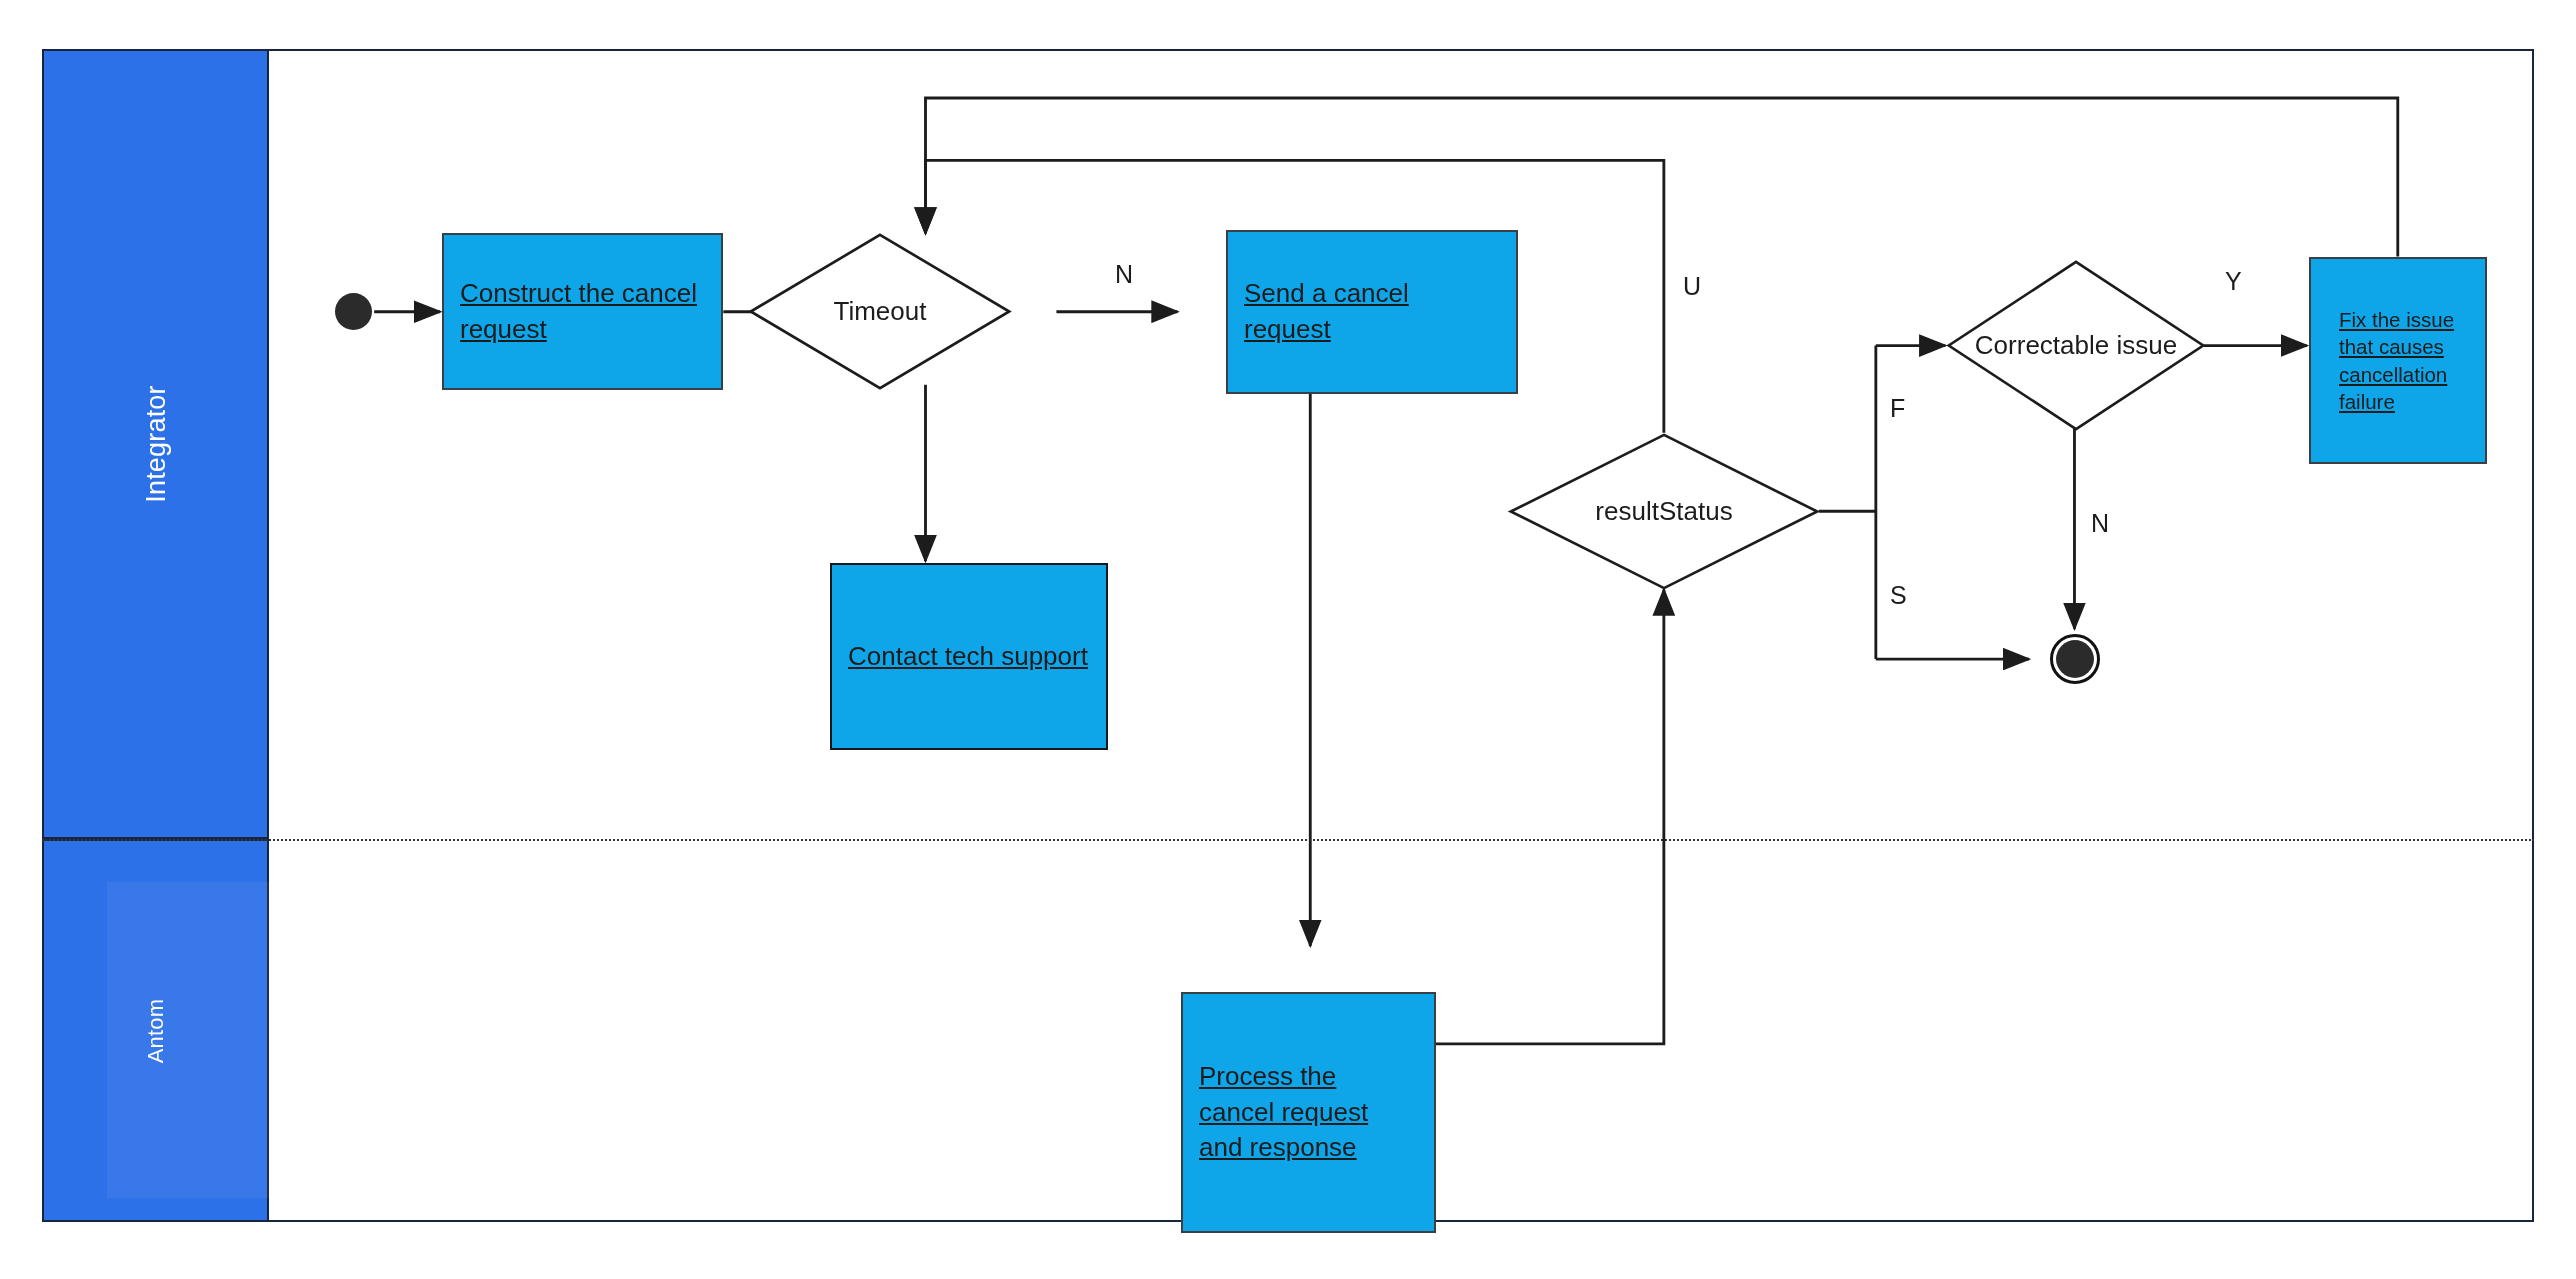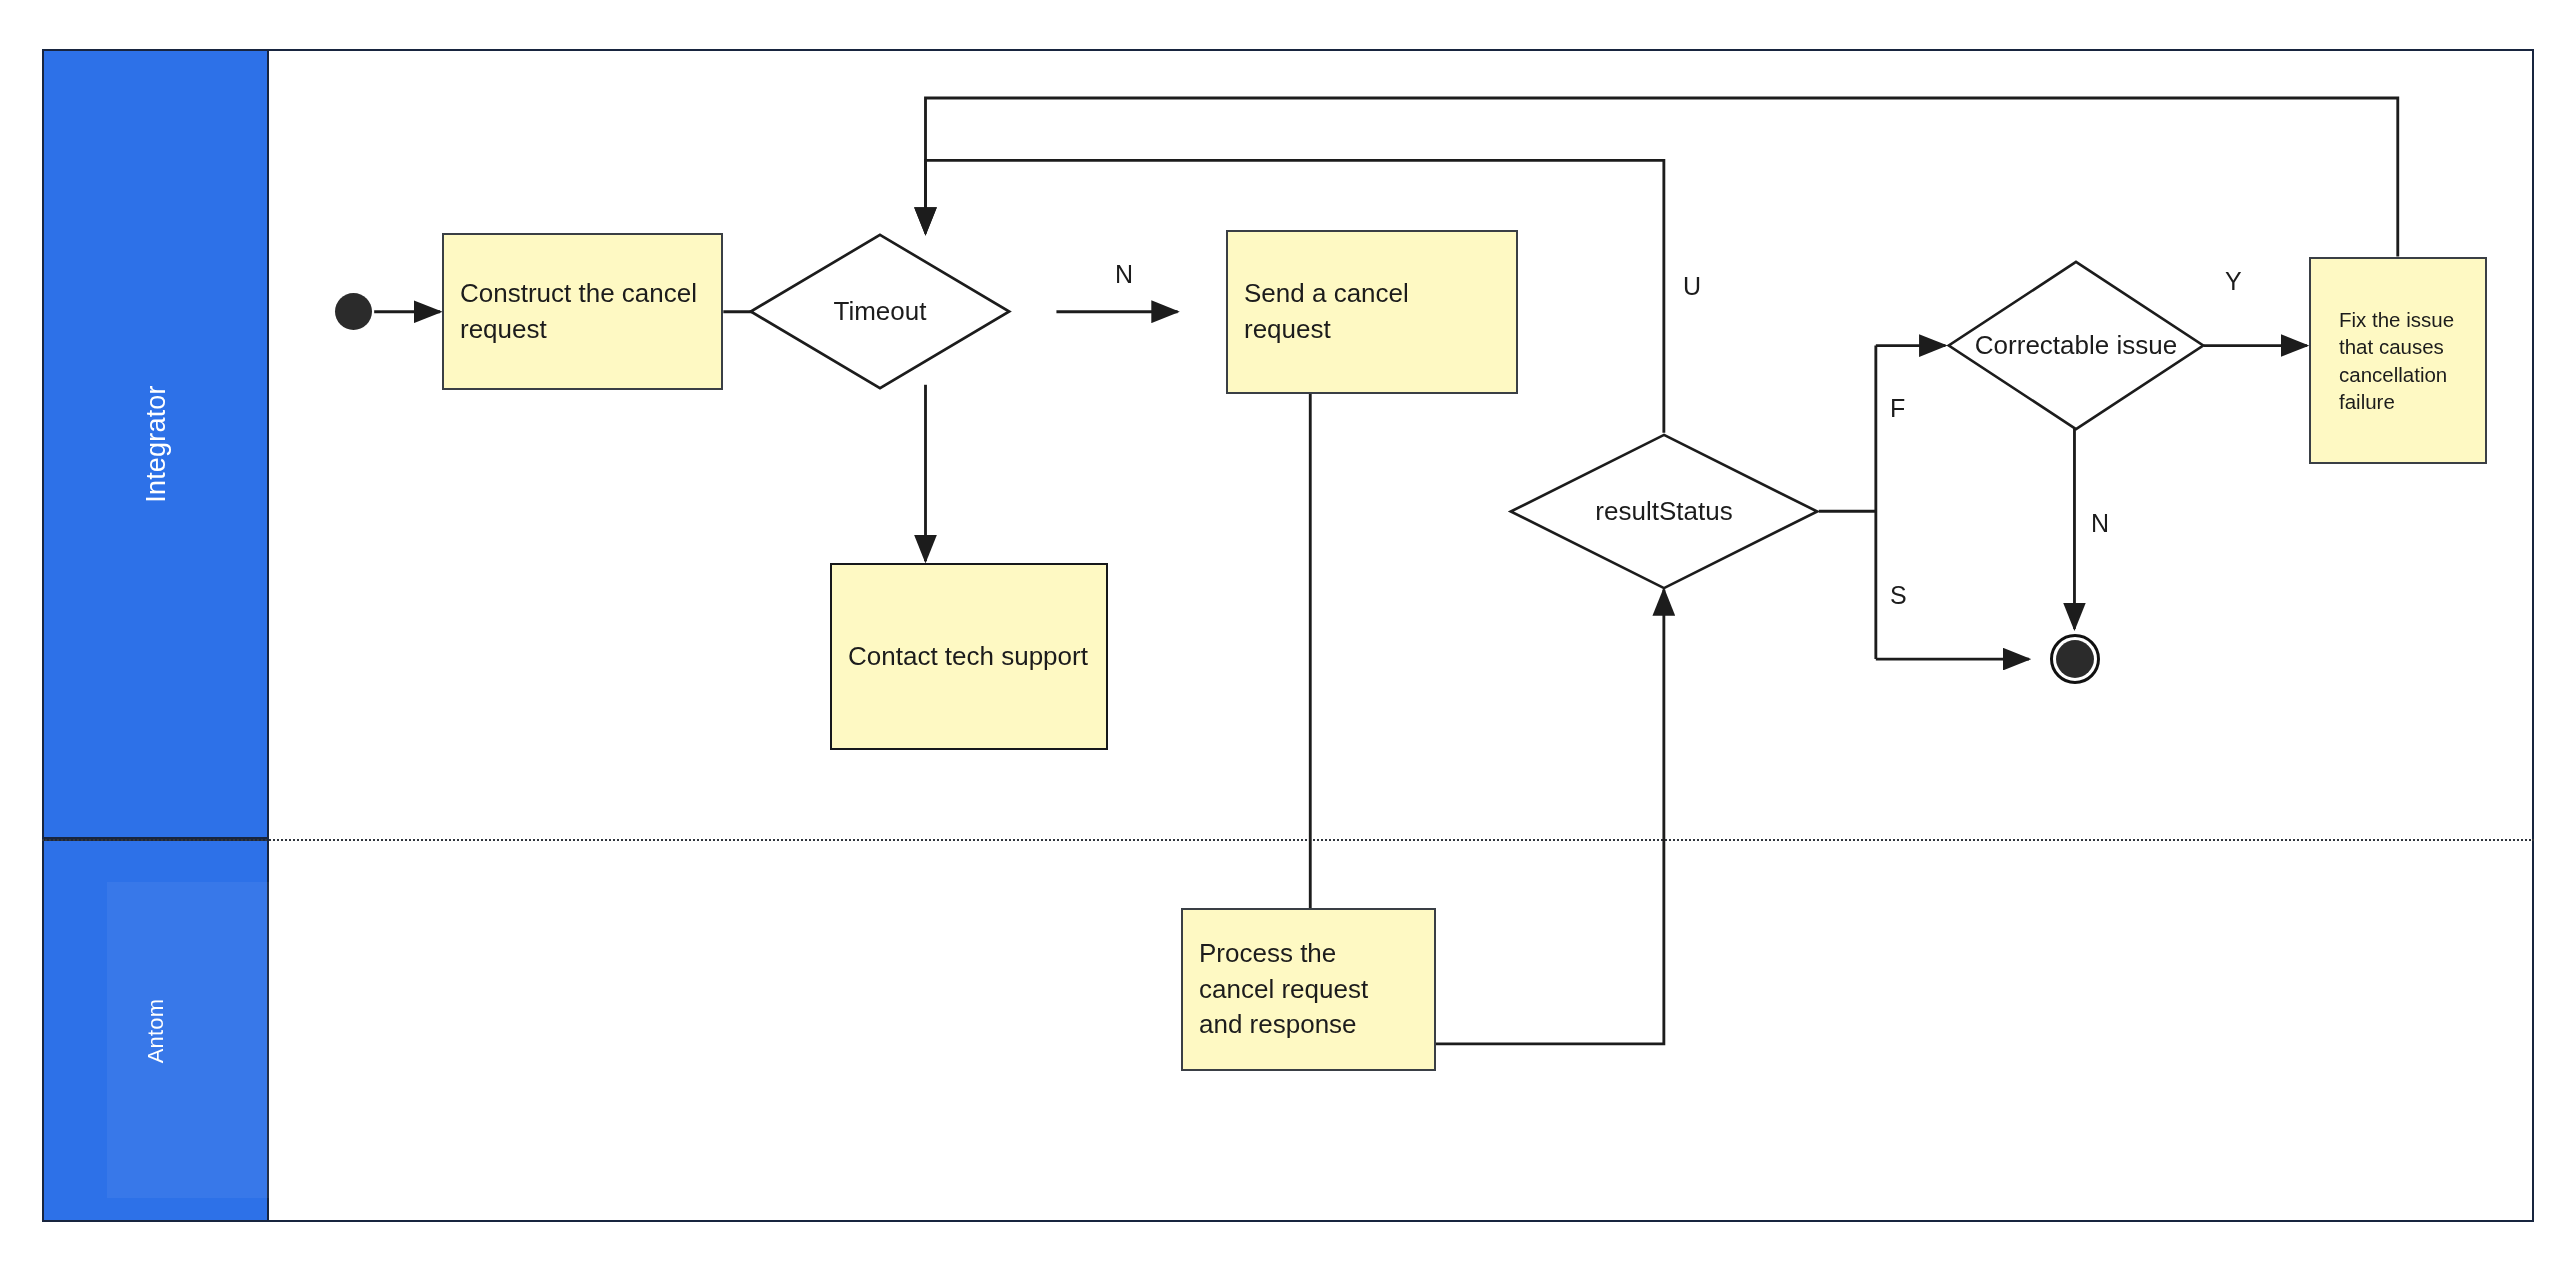--- a/index.html
+++ b/index.html
@@ -61,26 +61,27 @@
     left: 42px;
     top: 839px;
     width: 2492px;
     height: 0;
     border-top: 2.7px dotted #30353d;
   }
   
   .node {
     position: absolute;
     box-sizing: border-box;
-    background: #fef9c3;
+    background: #0ea5e9;
     border: 2.7px solid #3a3f45;
     display: flex;
     align-items: center;
     justify-content: flex-start;
     color: #1c1c1c;
+    text-decoration: underline;
   }
   .node .node-text {
     padding: 0 16px;
     font-size: 26px;
     line-height: 1.38;
     text-align: left;
   }
   .node.strong { border-color: #16181b; }
   .node.tiny .node-text { font-size: 20.5px; line-height: 1.33; padding: 0 28px; }
 
@@ -232,18 +233,18 @@
     </svg>
     <div class="diamond-label">resultStatus</div>
   </div>
 
   <div class="node tiny" style="left:2309px; top:257px; width:178px; height:207px;">
     <div class="node-text">Fix the issue that causes cancellation failure</div>
   </div>
 
   <div class="end-node" style="left:2050px; top:634px;"></div>
 
-  <div class="node" style="left:1181px; top:908px; width:255px; height:163px;">
+  <div class="node" style="left:1181px; top:992px; width:255px; height:241px;">
     <div class="node-text">Process the cancel request and response</div>
   </div>
 
 </div>
 
 
 </body></html>

